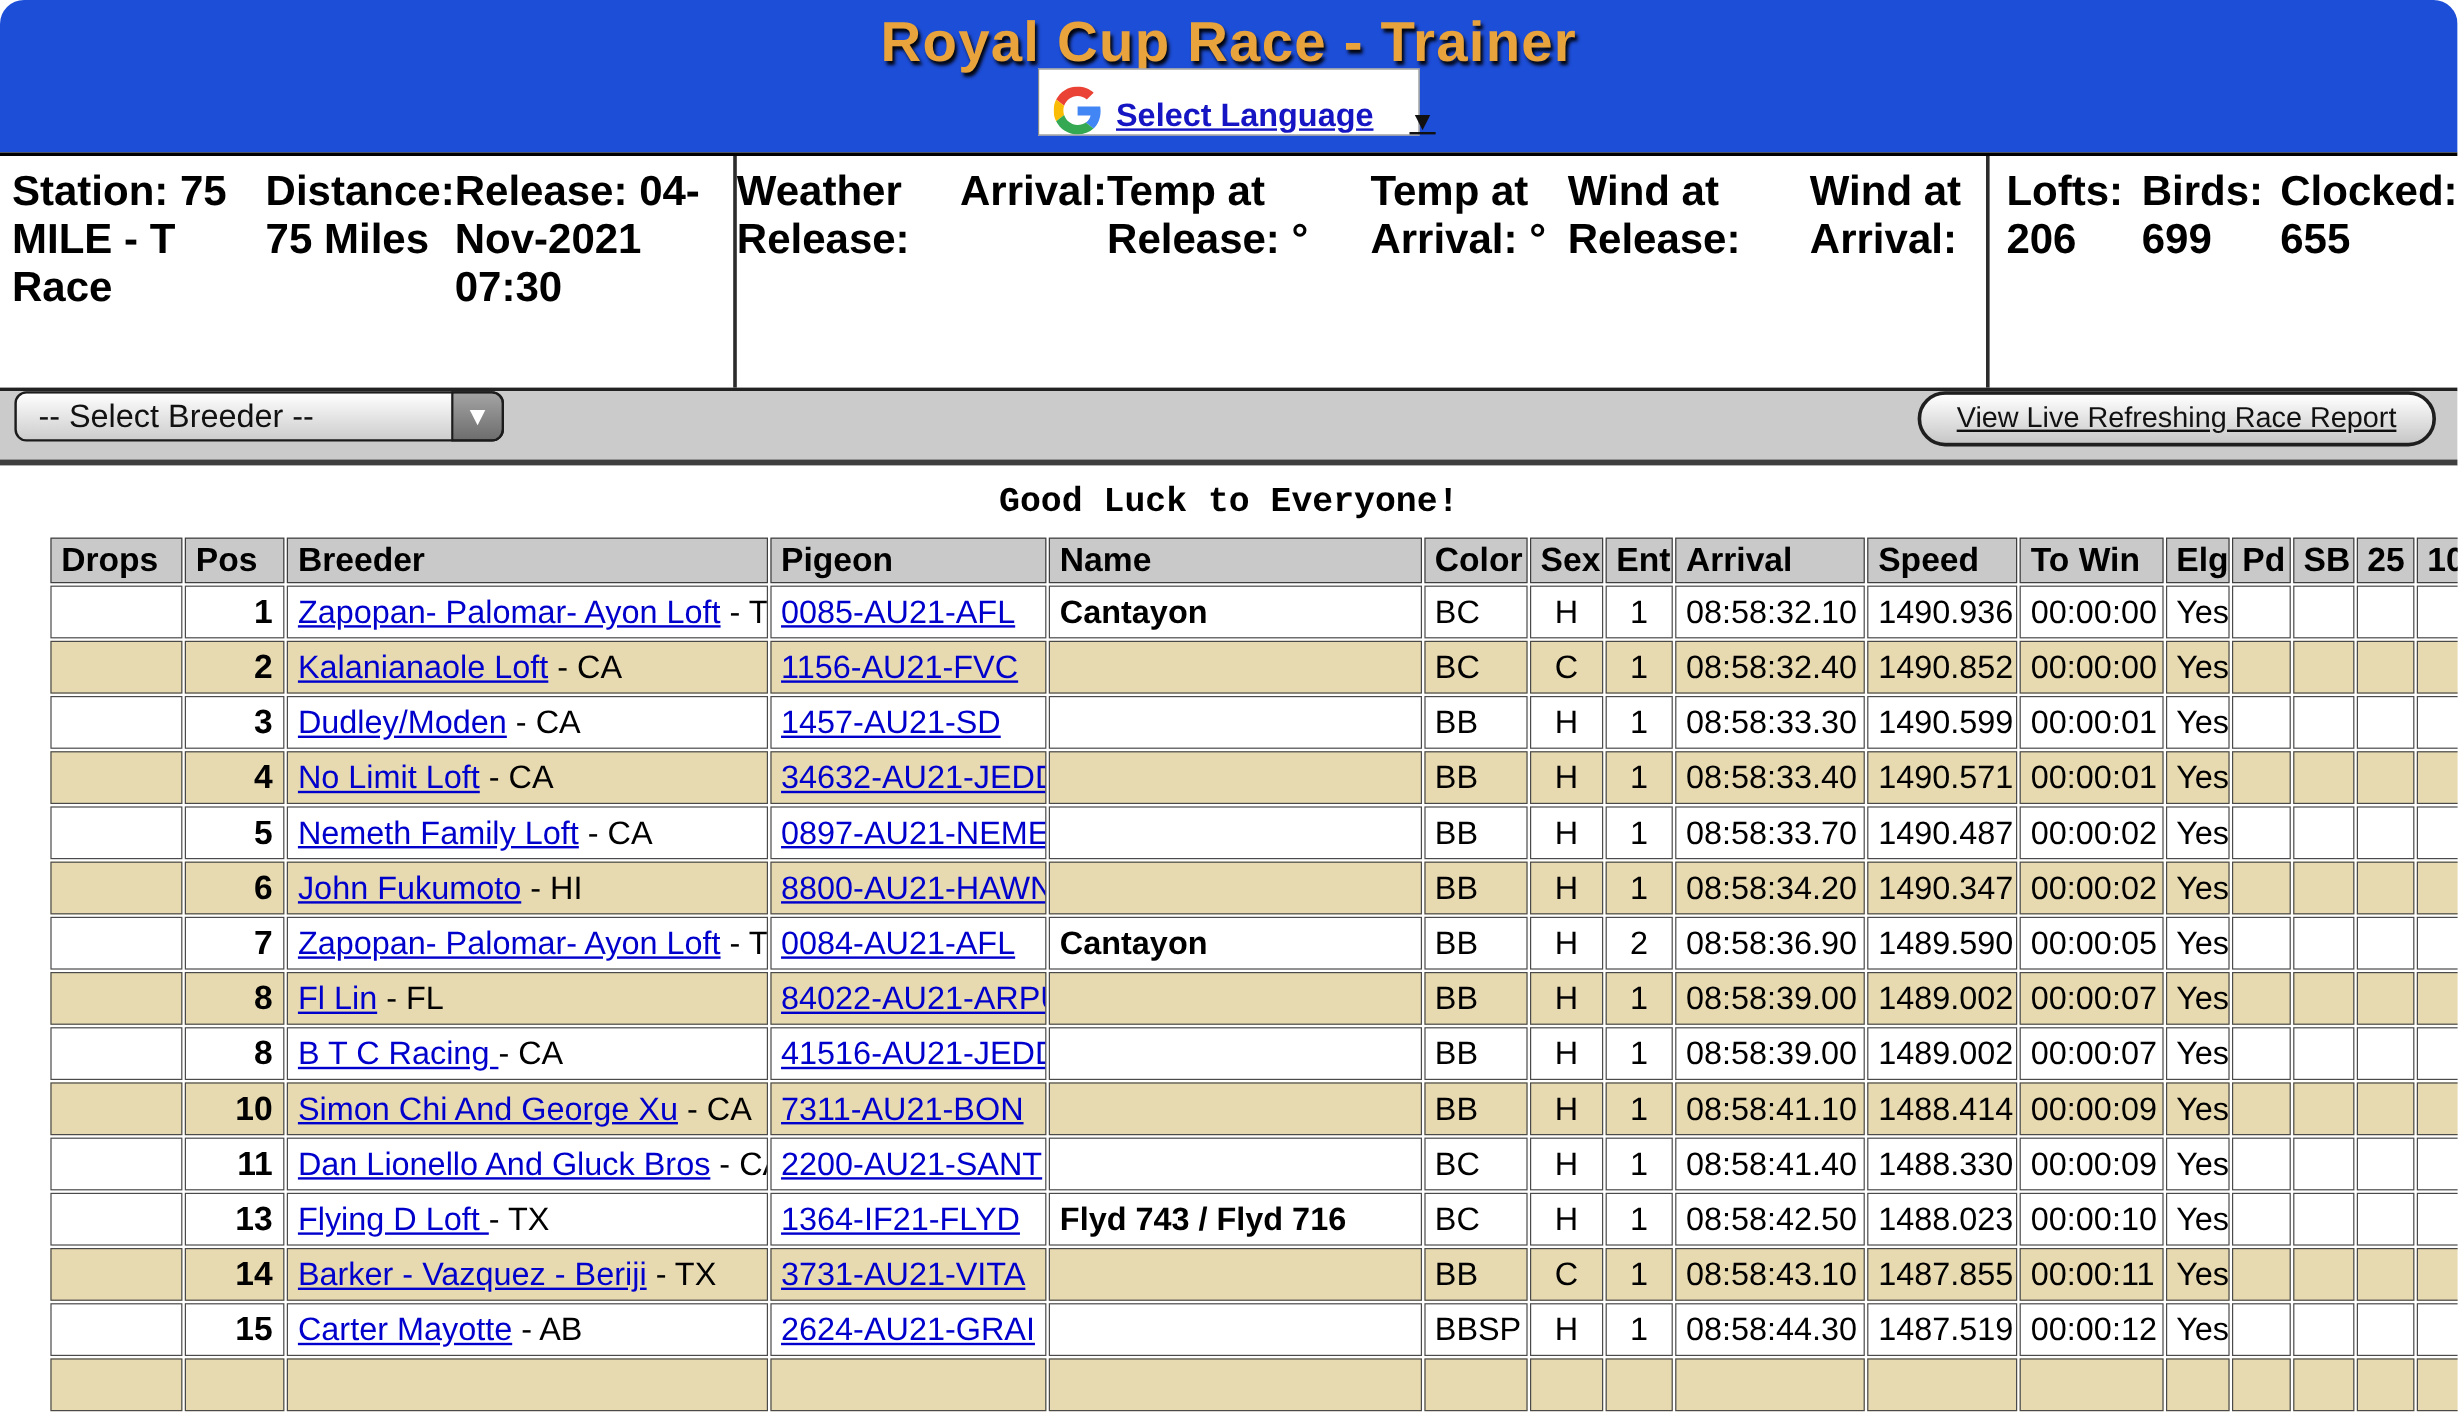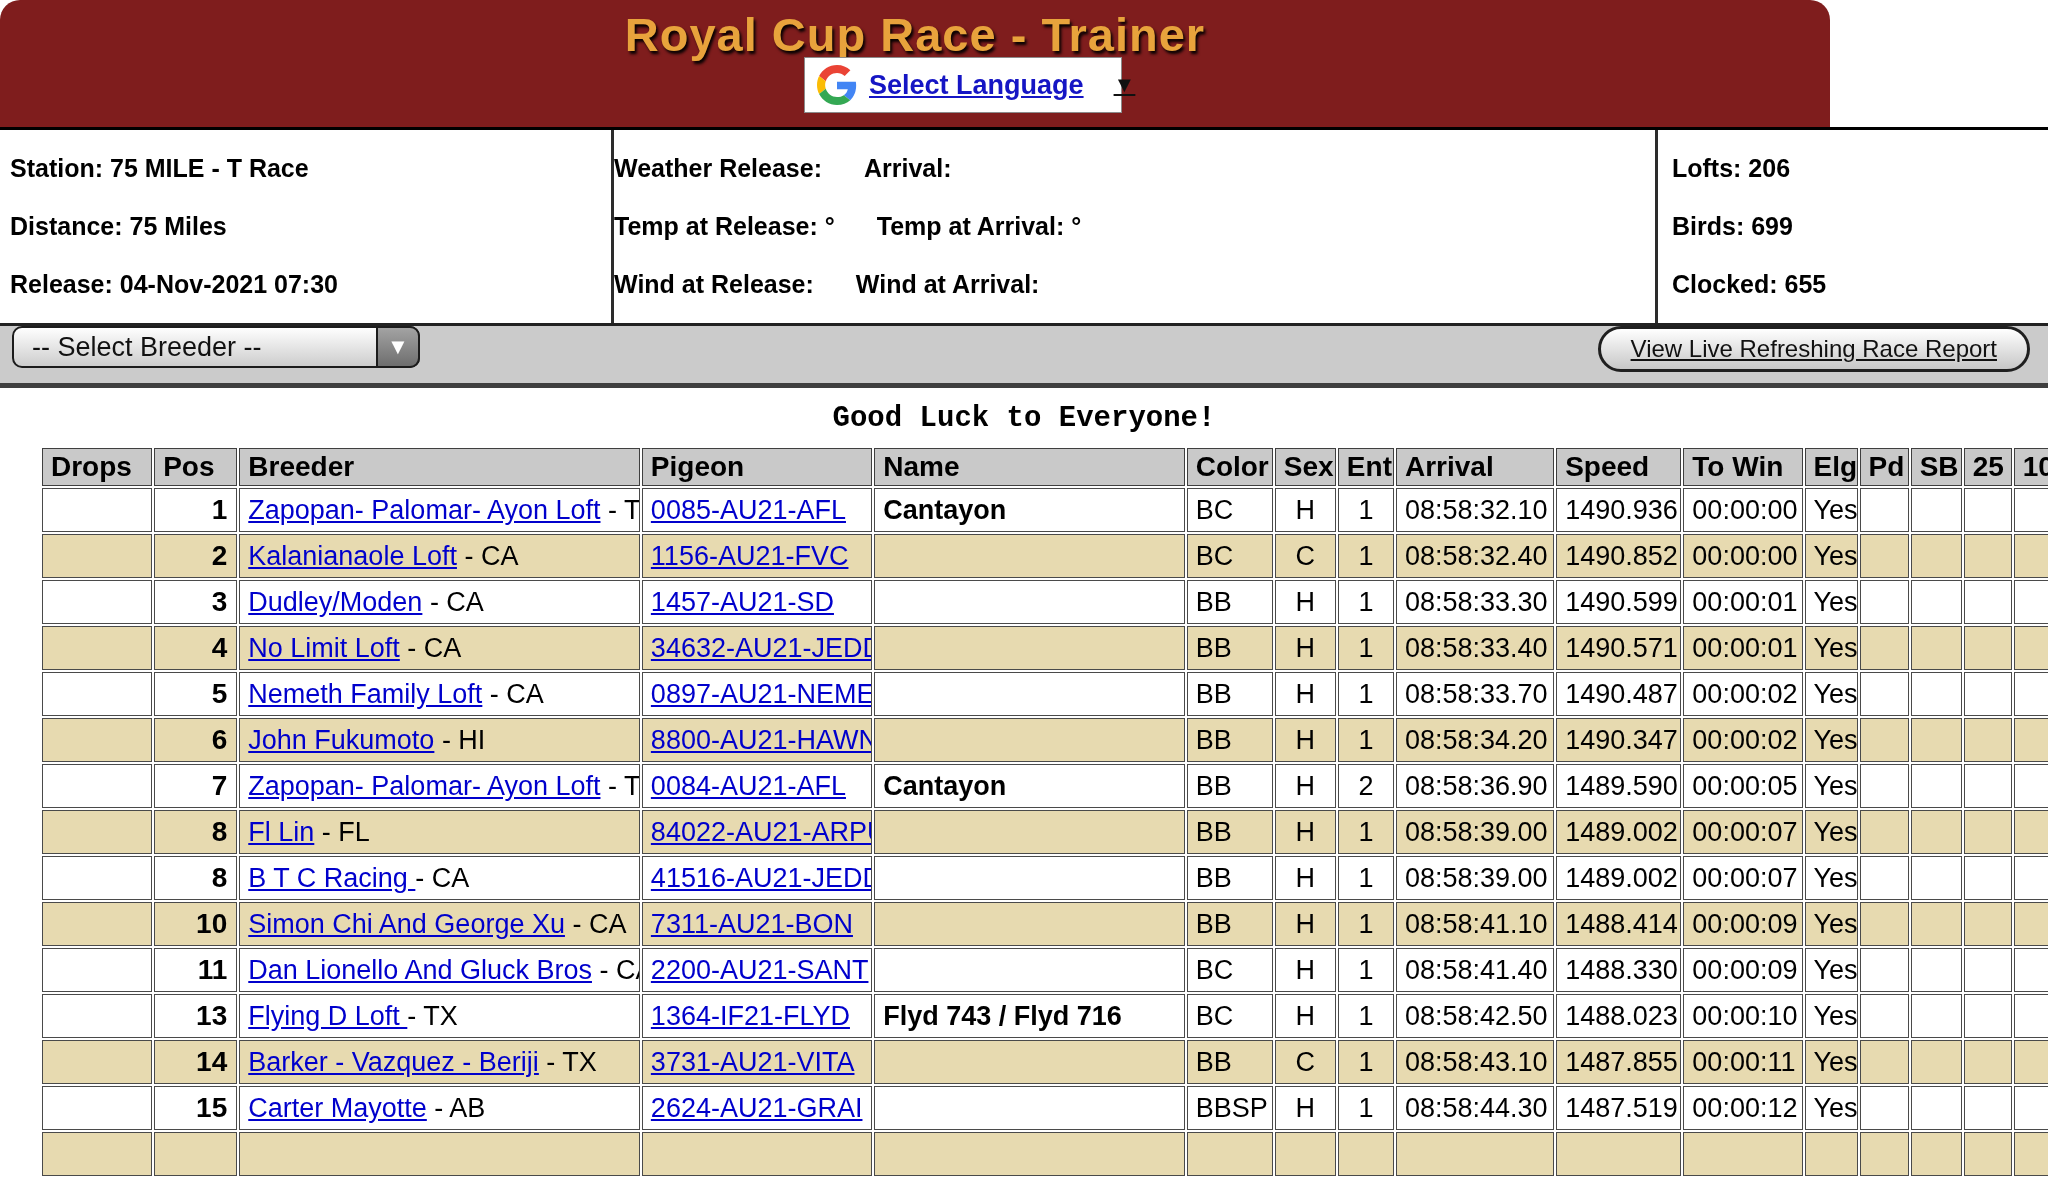--- a/index.html
+++ b/index.html
@@ -2,53 +2,53 @@
 <html><head>
 <meta charset="utf-8">
 <style>
   html,body{margin:0;padding:0;}
   body{
     width:2048px;height:1187px;overflow:hidden;background:#ffffff;
     font-family:"Liberation Sans", sans-serif; position:relative;
   }
   
   .top-header{
-    position:absolute;top:0;left:0;width:1830px;height:127px;
-    background:#7f1d1d;border-radius:20px 20px 0 0;
+    position:absolute;top:0;left:0;width:2048px;height:127px;
+    background:#1d4ed8;border-radius:20px 20px 0 0;
   }
   .page-title{
     text-align:center;padding-top:7px;font-size:47px;font-weight:bold;
     letter-spacing:1px;color:#e8a33c;
     text-shadow:2px 3px 3px rgba(0,0,0,0.95);
   }
   .gt-box{
     position:absolute;left:50%;top:57px;transform:translateX(-50%);
     width:318px;height:56px;background:#ffffff;border:1px solid #8b8b8b;
-    display:flex;align-items:center;box-sizing:border-box;padding:0 12px;gap:12px;margin-left:48px;
+    display:flex;align-items:flex-end;box-sizing:border-box;padding:0 12px;gap:12px;
   }
   .gt-logo{width:40px;height:40px;flex:0 0 auto;}
   .gt-link{
     font-size:27px;font-weight:bold;color:#1515c4;text-decoration:underline;
     white-space:nowrap;cursor:pointer;
   }
   .gt-divider{width:2px;height:34px;background:#b5b5b5;margin-left:4px;}
   .gt-arrow{
     font-size:22px;color:#111;text-decoration:underline;cursor:pointer;
     padding:0 2px;line-height:1;
   }
   
   .info-section{
     position:absolute;top:127px;left:0;width:2048px;height:199px;
     border-top:3px solid #000;border-bottom:3px solid #222;
     box-sizing:border-box;display:flex;background:#fff;
   }
   .info-panel{
-    box-sizing:border-box;display:flex;flex-direction:column;
+    box-sizing:border-box;display:flex;flex-direction:row;
     justify-content:space-around;padding:10px 0;
-    font-weight:bold;font-size:25px;color:#000;
+    font-weight:bold;font-size:35px;color:#000;
   }
   .panel-left{width:614px;border-right:3px solid #2c2c2c;padding-left:10px;}
   .panel-mid{width:1044px;border-right:3px solid #2c2c2c;}
   .panel-right{flex:1;padding-left:14px;}
   .mid-line{display:flex;gap:42px;}
   
   .toolbar{
     position:absolute;top:326px;left:0;width:2048px;height:62px;
     background:#cbcbcb;border-bottom:5px solid #3f3f3f;box-sizing:border-box;
     display:flex;align-items:flex-start;justify-content:space-between;padding:0 12px;

